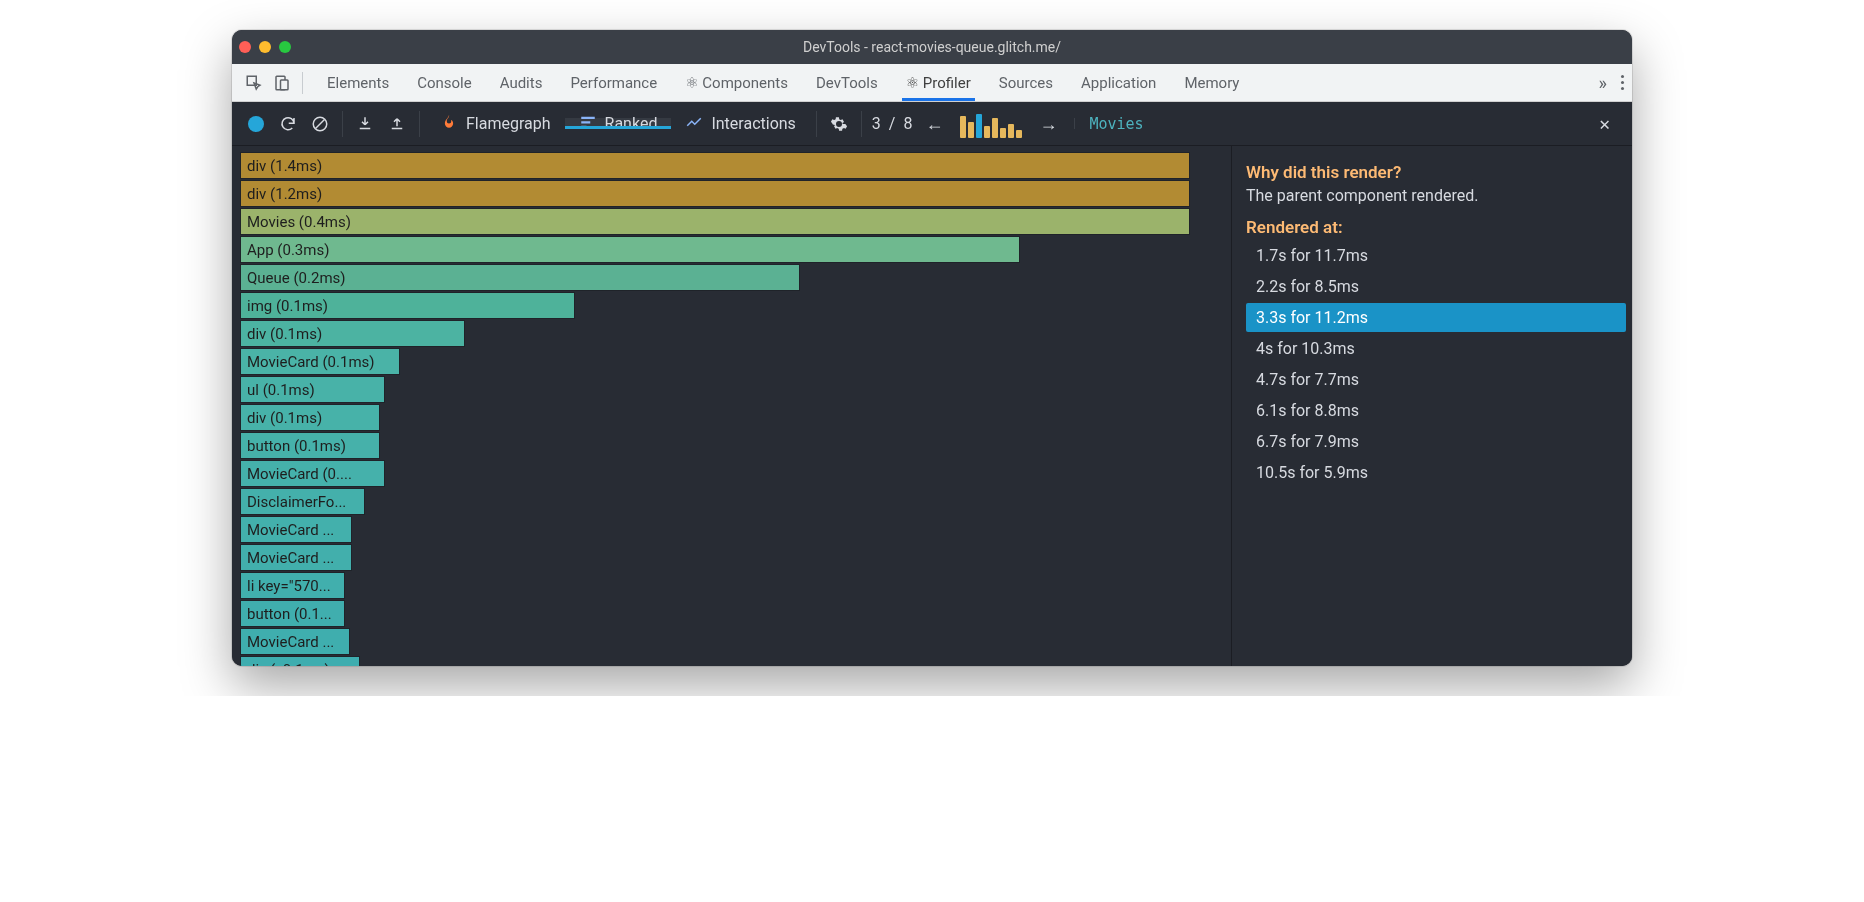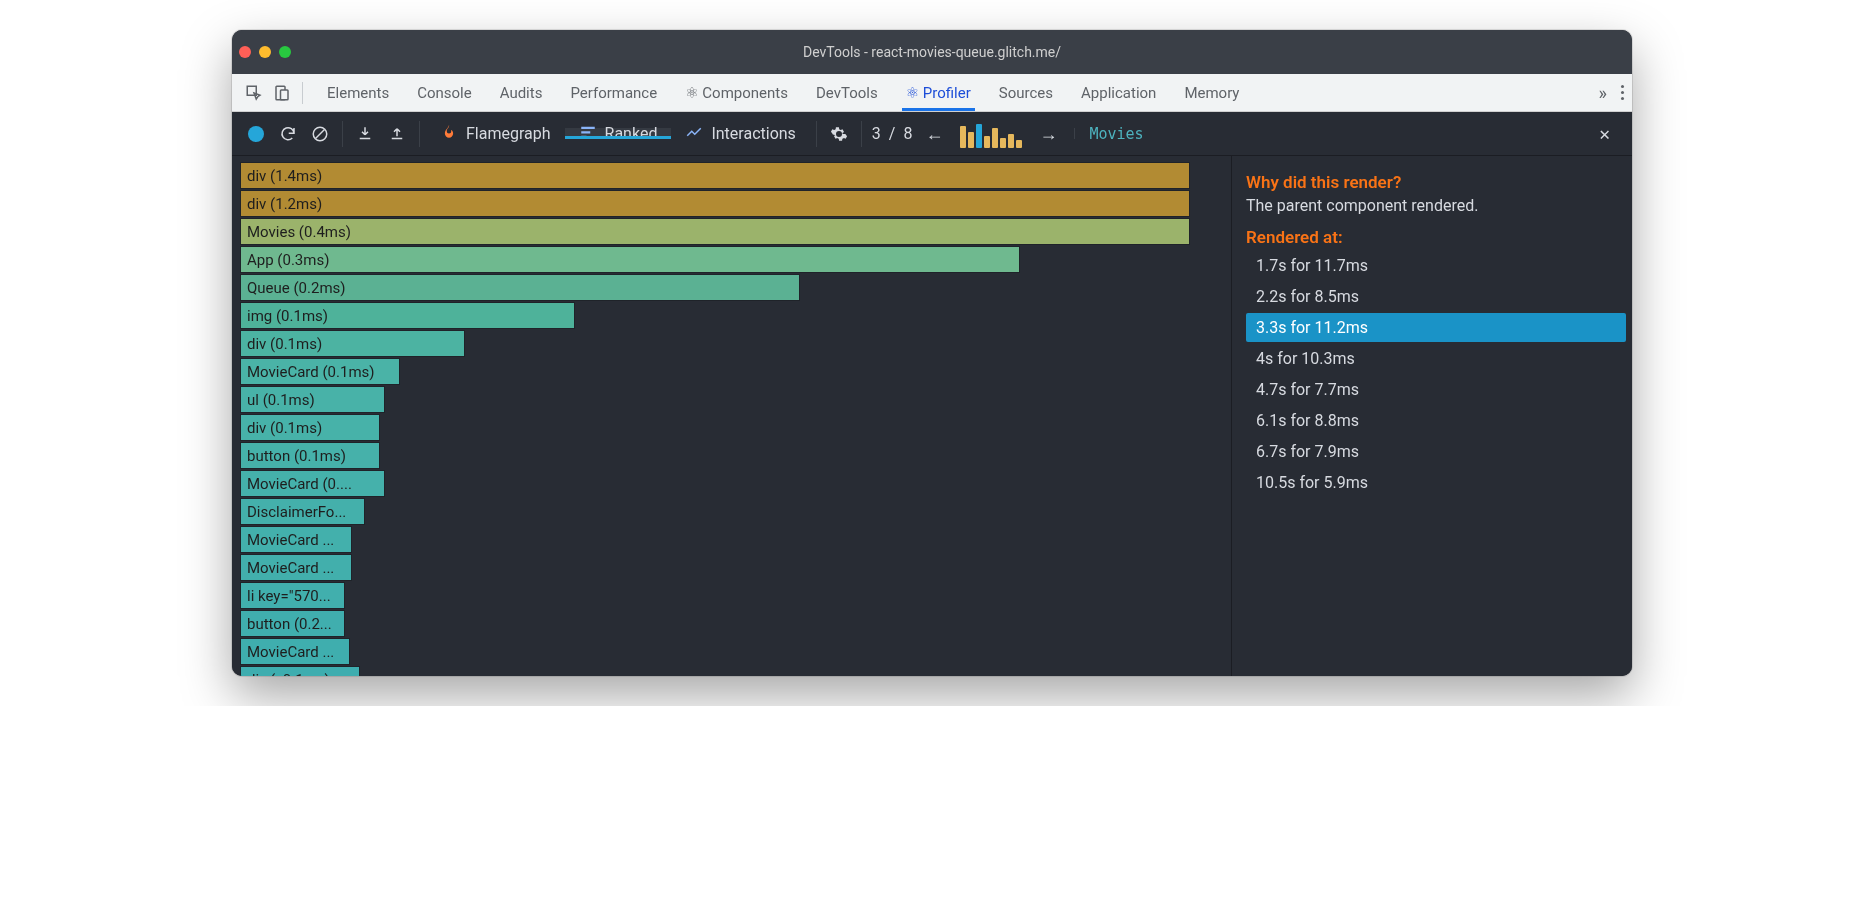--- a/index.html
+++ b/index.html
@@ -1,28 +1,28 @@
 <!DOCTYPE html>
 <html><head>
 <meta charset="utf-8">
 <style>
   * { box-sizing: border-box; margin: 0; padding: 0; }
   body { font-family: -apple-system, BlinkMacSystemFont, "Segoe UI", Roboto, Helvetica, Arial, sans-serif; background: #fff; display:flex; align-items:flex-start; justify-content:center; padding:30px; }
   .window { width: 1400px; border-radius:10px; overflow:hidden; box-shadow: 0 20px 50px rgba(0,0,0,.35), 0 0 0 1px rgba(0,0,0,.1); background:#282c34; }
-  .titlebar { height:44px; background:#3a3f47; display:flex; align-items:center; padding:0 7px; color:#c9ccd1; font-size:14px; position:relative; }
+  .titlebar { height:34px; background:#3a3f47; display:flex; align-items:center; padding:0 7px; color:#c9ccd1; font-size:14px; position:relative; }
   .traffic { display:flex; gap:8px; }
   .traffic span { width:12px; height:12px; border-radius:50%; display:block; }
   .t-red{background:#ff5f57;} .t-yellow{background:#febc2e;} .t-green{background:#28c840;}
   .titlebar-title { position:absolute; left:50%; transform:translateX(-50%); color:#cfcfcf; font-size:14px; }
   .tabbar { background:#f1f3f4; height:38px; display:flex; align-items:center; border-bottom:1px solid #d0d0d0; font-size:15px; color:#5f6368; padding:0 8px; }
   .tab-icon { width:28px; display:flex; align-items:center; justify-content:center; color:#5f6368; }
   .tab-sep { width:1px; height:22px; background:#c8ccd0; margin:0 6px; }
   .tabbar-items { display:flex; align-items:stretch; height:100%; gap:0; margin-left:4px; }
   .tab { padding:0 14px; display:flex; align-items:center; height:100%; cursor:pointer; color:#5f6368; position:relative; white-space:nowrap; }
-  .tab.active { color:#1d4ed8; }
+  .tab.active { color:#404040; }
   .tab.active::after { content:""; position:absolute; left:10px; right:10px; bottom:0; height:3px; background:#1a73e8; }
   .tabbar-right { margin-left:auto; display:flex; align-items:center; gap:14px; color:#5f6368; }
   .more-icon { font-size:18px; }
   .kebab { display:flex; flex-direction:column; gap:3px; }
   .kebab i { width:3px;height:3px;background:#5f6368;border-radius:50%; display:block;}
   
   .ptoolbar { background:#282c34; height:44px; display:flex; align-items:center; padding:16px 8px; color:#d7dae0; font-size:16px; border-bottom:1px solid #1b1d23; }
   .pt-btn { width:32px; height:32px; display:flex; align-items:center; justify-content:center; color:#d7dae0; cursor:pointer; border-radius:3px; }
   .pt-btn svg { width:18px; height:18px; }
   .pt-sep { width:1px; height:26px; background:#3b4048; margin:0 6px; }
@@ -37,21 +37,21 @@
   .commit-bars span { display:block; width:6px; background:#e6b85c; border-radius:1px; }
   .commit-bars span.sel { background:#25a6d9; }
   .psidebar-head { display:flex; align-items:center; justify-content:space-between; padding:0 14px; font-family: Menlo, Consolas, monospace; color:#4db3bf; font-size:15px; flex:1; height:100%; border-left:1px solid #3b4048; margin-left:10px;gap:36px;}
   .close-x { color:#d7dae0; cursor:pointer; font-size:18px; }
   
   .pbody { display:flex; height:520px; background:#282c34; }
   .chart { flex:1; padding:6px 8px 28px 8px; overflow:hidden; border-right:1px solid #1b1d23;}
   .bar-row { height:27px; margin-bottom:1px; position:relative; }
   .bar { height:100%; border:1px solid #1f2329; display:flex; align-items:center; color:#1e1e1e; font-size:15px; padding:0 6px; cursor:pointer; white-space:nowrap; overflow:hidden; text-overflow:ellipsis; }
   .sidepanel { width:400px; padding:10px 6px 10px 14px; color:#d7dae0; font-size:16px; }
-  .sidepanel h3 { font-size:17px; font-weight:600; margin:6px 0 4px; color:#f97316; }
+  .sidepanel h3 { font-size:17px; font-weight:600; margin:6px 0 4px; color:#fdba74; }
   .sidepanel .why-ans { margin-bottom:12px; }
   .render-list { display:flex; flex-direction:column; gap:2px; margin-top:4px; }
   .render-item { padding:5px 10px; border-radius:2px; cursor:pointer; font-size:16px; }
   .render-item.selected { background:#1a93c7; color:#fff; }
   .chev { font-size:18px; line-height:1; }
 </style>
 </head>
 <body>
 
 <div class="window">
@@ -232,21 +232,21 @@
         <div class="bar-row">
           <div class="bar" style="width: 112px; background: rgb(67, 176, 172);">MovieCard ...</div>
         </div>
         <div class="bar-row">
           <div class="bar" style="width: 112px; background: rgb(66, 175, 172);">MovieCard ...</div>
         </div>
         <div class="bar-row">
           <div class="bar" style="width: 105px; background: rgb(65, 175, 173);">li key="570...</div>
         </div>
         <div class="bar-row">
-          <div class="bar" style="width: 105px; background: rgb(64, 174, 174);">button (0.2...</div>
+          <div class="bar" style="width: 105px; background: rgb(64, 174, 174);">button (0.1...</div>
         </div>
         <div class="bar-row">
           <div class="bar" style="width: 110px; background: rgb(63, 174, 174);">MovieCard ...</div>
         </div>
         <div class="bar-row">
           <div class="bar" style="width: 120px; background: rgb(62, 173, 175);">div (&lt;0.1ms)</div>
         </div>
       </div>
     <div class="sidepanel">
       <h3>Why did this render?</h3>

